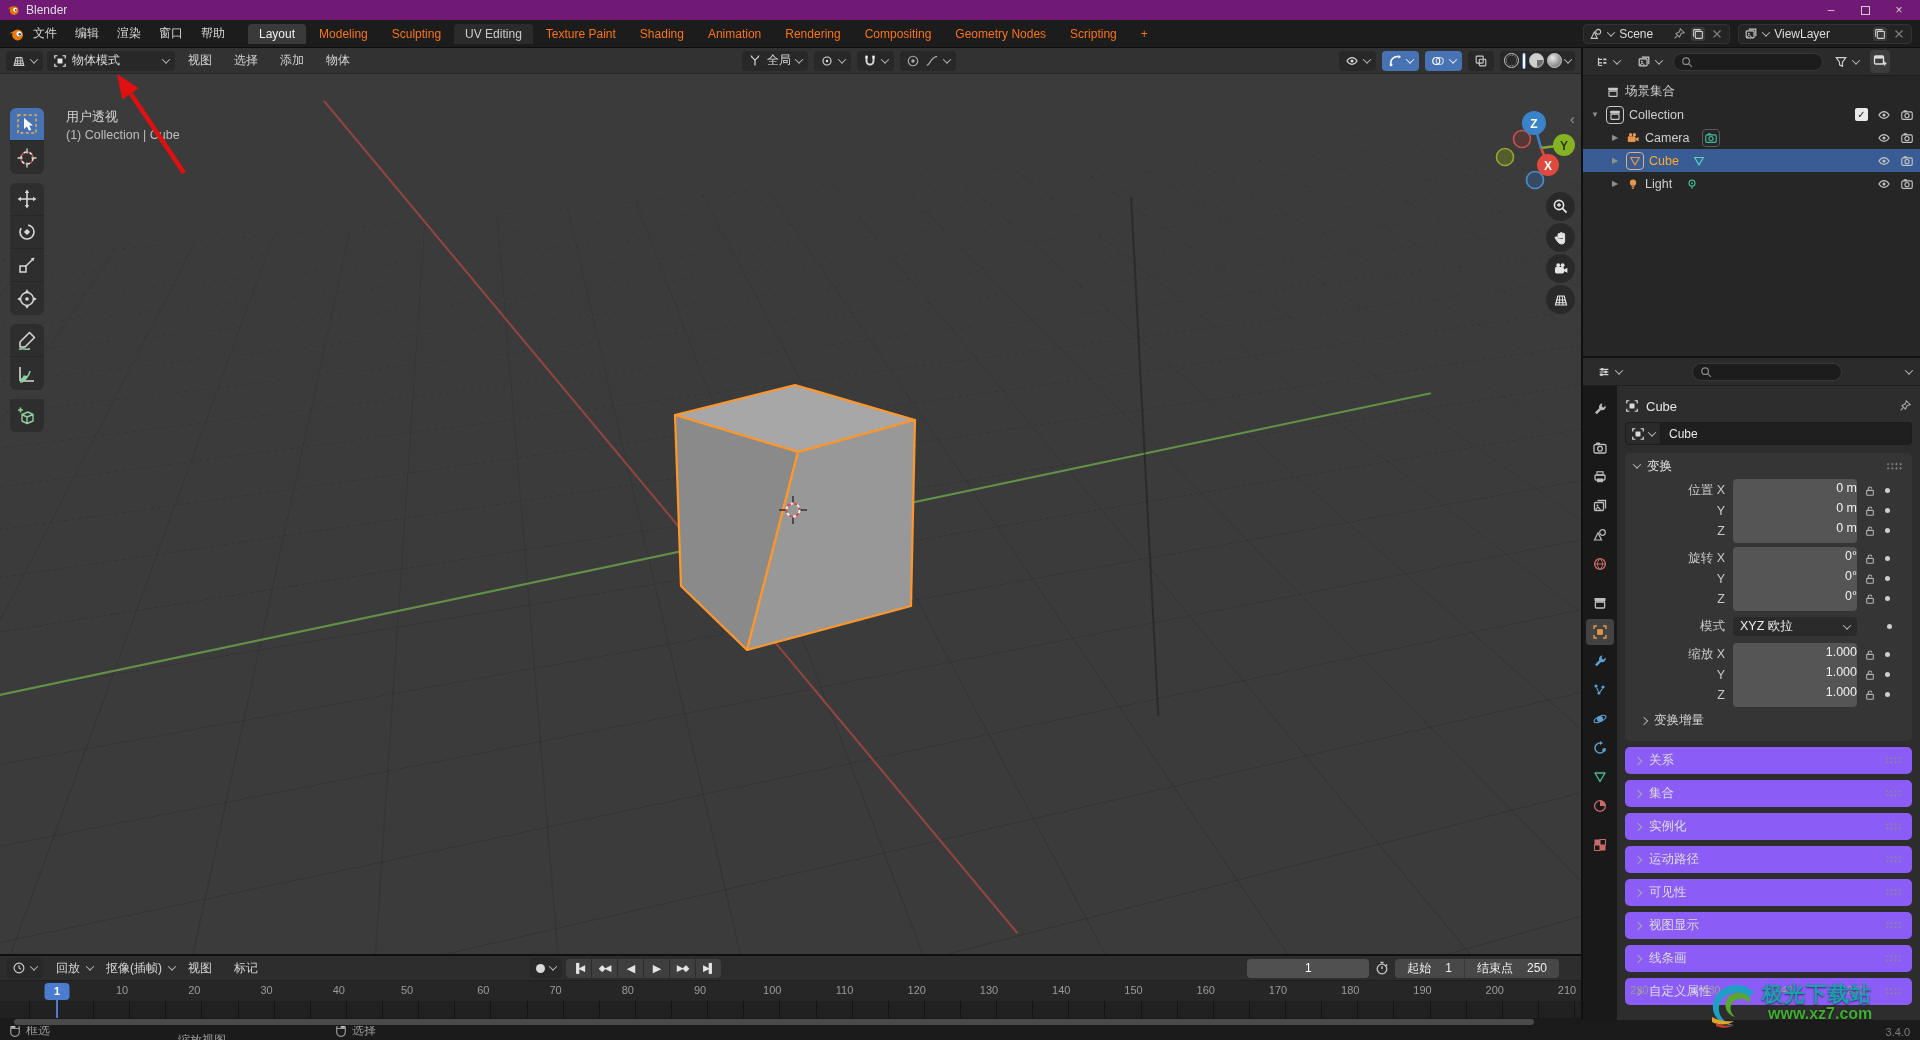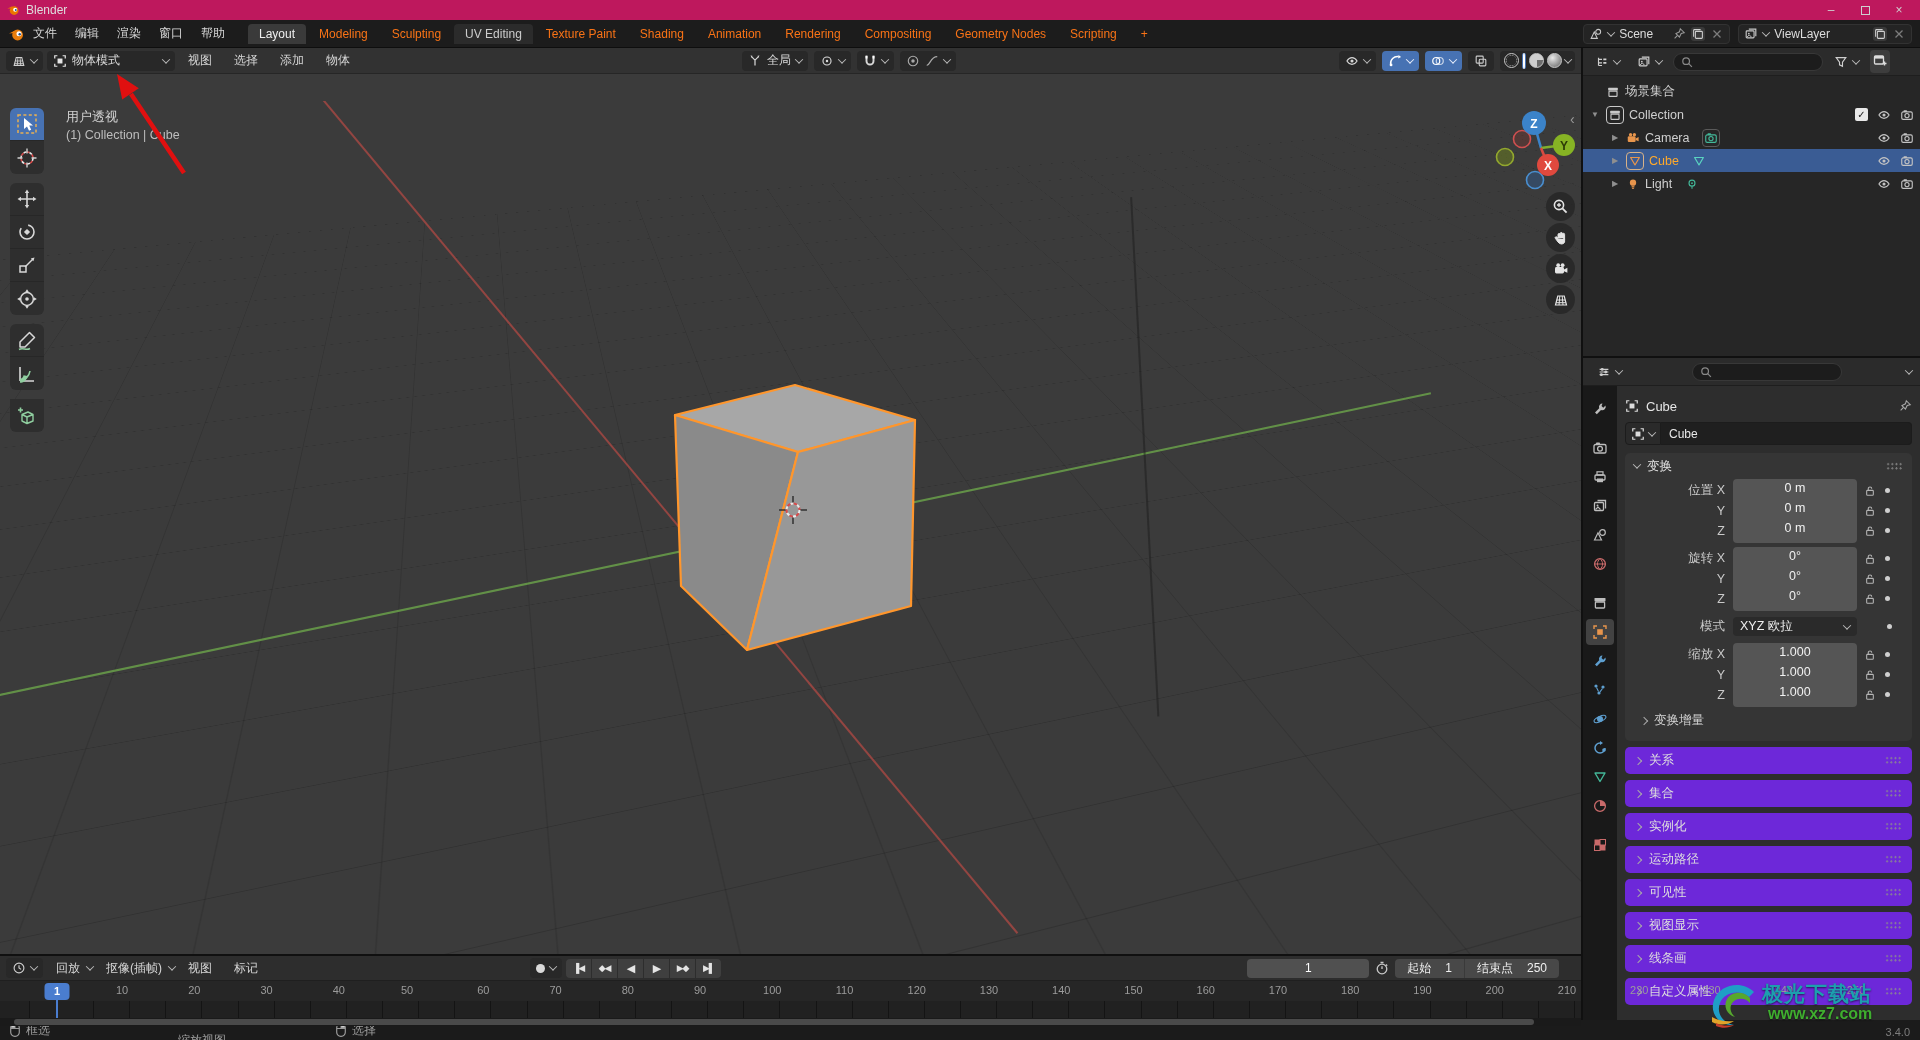--- a/index.html
+++ b/index.html
@@ -1,21 +1,21 @@
 <!DOCTYPE html>
 <html><head>
 <meta charset="utf-8">
 <style>
   * { margin:0; padding:0; box-sizing:border-box; user-select:none; }
   html,body { width:1920px; height:1040px; background:#000; overflow:hidden;
     font-family:"Liberation Sans","DejaVu Sans",sans-serif; }
   .app { position:relative; width:1920px; height:1040px; background:#1c1c1c; color:#d4d4d4; font-size:12px; }
 
   
-  .titlebar { height:20px; background:#be185d; display:flex; align-items:center; padding:0 6px; color:#dedede; }
+  .titlebar { height:20px; background:#701a75; display:flex; align-items:center; padding:0 6px; color:#dedede; }
   .titlebar .wtitle { margin-left:6px; font-size:12px; }
   .winbtns { margin-left:auto; display:flex; gap:4px; }
   .winbtn { width:30px; height:18px; display:flex; align-items:center; justify-content:center; color:#cfcfcf; font-size:12px; }
 
   
   .topbar { height:28px; background:#1c1c1c; border-bottom:1px solid #0e0e0e; display:flex; align-items:center; padding:0 8px; }
   .menu-item { padding:2px 9px; color:#d6d6d6; border-radius:3px; }
   .tabs { display:flex; align-items:center; margin-left:14px; gap:2px; }
   .tab { padding:3px 11px; color:#f97316; border-radius:4px 4px 0 0; font-size:12px; }
   .tab.active { background:#3a3a3a; color:#efefef; }
@@ -112,29 +112,29 @@
   .crumb .pin { margin-left:auto; color:#ababab; }
   .namerow { display:flex; height:23px; margin:2px 0 8px; }
   .namedrop { background:#2a2a2a; border-radius:4px 0 0 4px; display:flex; align-items:center; padding:0 5px; gap:4px; border:1px solid #1c1c1c; }
   .namefield { flex:1; background:#1f1f1f; border:1px solid #1c1c1c; border-left:none; border-radius:0 4px 4px 0; display:flex; align-items:center; padding:0 8px; color:#e8e8e8; }
   .panelblock { background:#353535; border-radius:5px; margin:6px 0; }
   .panelhead { height:26px; display:flex; align-items:center; gap:7px; padding:0 9px; color:#e3e3e3; font-size:12.5px; }
   .grip { width:17px; height:9px; margin-left:auto; background-image:radial-gradient(#8d8d8d 1px,transparent 1.2px); background-size:4.2px 4.2px; opacity:.8; }
   .tbody { padding:2px 6px 10px 4px; }
   .prow { display:flex; align-items:center; height:19px; margin-bottom:1px; }
   .plabel { width:104px; text-align:right; color:#c9c9c9; padding-right:8px; font-size:12.5px; flex:none; }
-  .fval { width:124px; background:#555555; color:#f1f1f1; text-align:center; font-size:12.5px; height:24px; line-height:18px; flex:none; }
+  .fval { width:124px; background:#555555; color:#f1f1f1; text-align:right; font-size:12.5px; height:24px; line-height:18px; flex:none; }
   .r-top { border-radius:4px 4px 0 0; } .r-bot { border-radius:0 0 4px 4px; }
   .locks { display:flex; align-items:center; margin-left:6px; gap:8px; color:#b5b5b5; }
   .dot { width:5px; height:5px; border-radius:50%; background:#cfcfcf; }
   .stackgap { height:8px; }
   .fsel { width:124px; height:19px; background:#2a2a2a; border-radius:4px; color:#eee; display:flex; align-items:center; padding:0 7px; font-size:12.5px; flex:none; }
   .fsel .cd { margin-left:auto; }
   .subpanel { display:flex; align-items:center; gap:7px; color:#d5d5d5; padding:7px 0 2px 12px; font-size:12.5px; }
-  .cpanel { height:27px; background:#6d28d9; border-radius:5px; margin:6px 0; display:flex; align-items:center; gap:8px; padding:0 10px; color:#dedede; font-size:12.5px; }
+  .cpanel { height:27px; background:#8b5cf6; border-radius:5px; margin:6px 0; display:flex; align-items:center; gap:8px; padding:0 10px; color:#dedede; font-size:12.5px; }
 
   
   .timeline { height:66px; background:#2d2d2d; border-top:2px solid #101010; position:relative; }
   .tl-header { height:24px; display:flex; align-items:center; gap:4px; padding:0 6px; }
   .playgroup { display:flex; gap:1px; margin:0 4px; }
   .pbtn { width:25px; height:19px; background:#3f3f3f; color:#e4e4e4; display:flex; align-items:center; justify-content:center; font-size:9px; letter-spacing:-1px; }
   .pbtn:first-child { border-radius:4px 0 0 4px; } .pbtn:last-child { border-radius:0 4px 4px 0; }
   .tl-right { margin-left:auto; display:flex; align-items:center; gap:5px; margin-right:16px; }
   .framefield { width:122px; height:19px; background:#505050; border-radius:4px; color:#fff; text-align:center; line-height:19px; }
   .rangegrp { display:flex; height:19px; background:#484848; border-radius:4px; overflow:hidden; }

